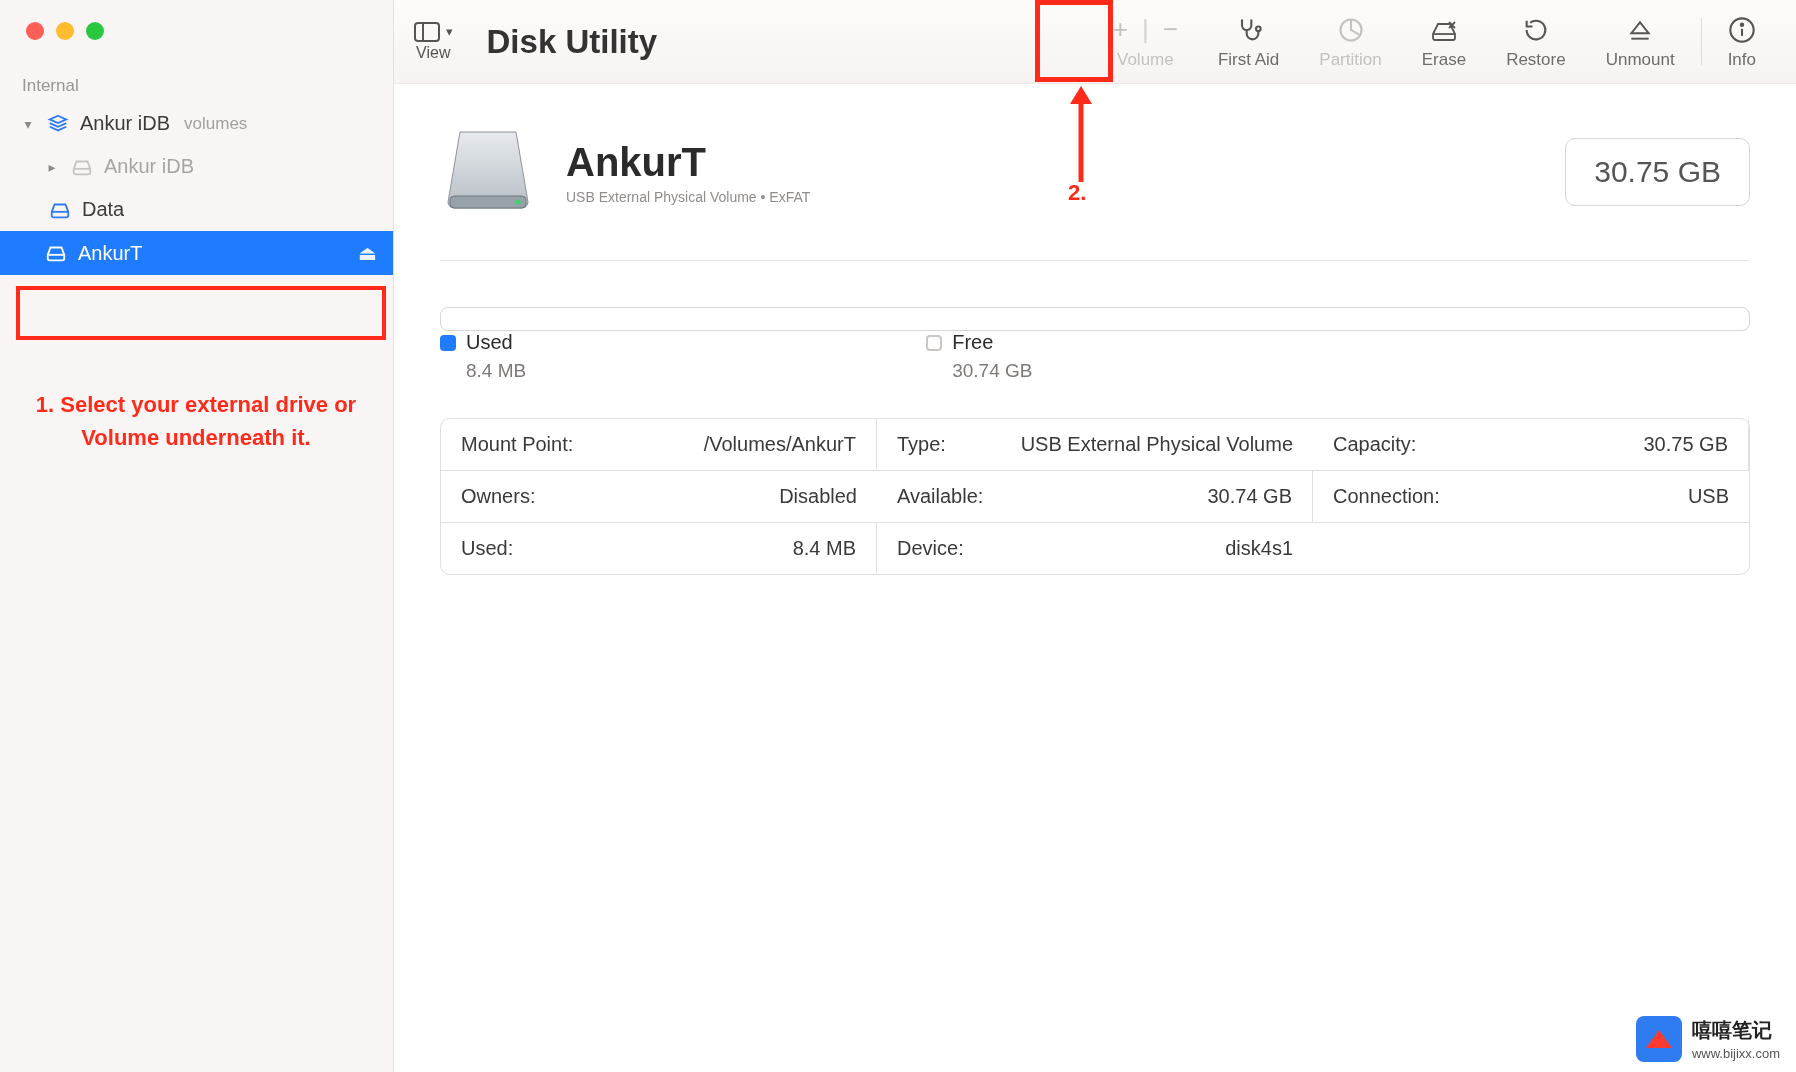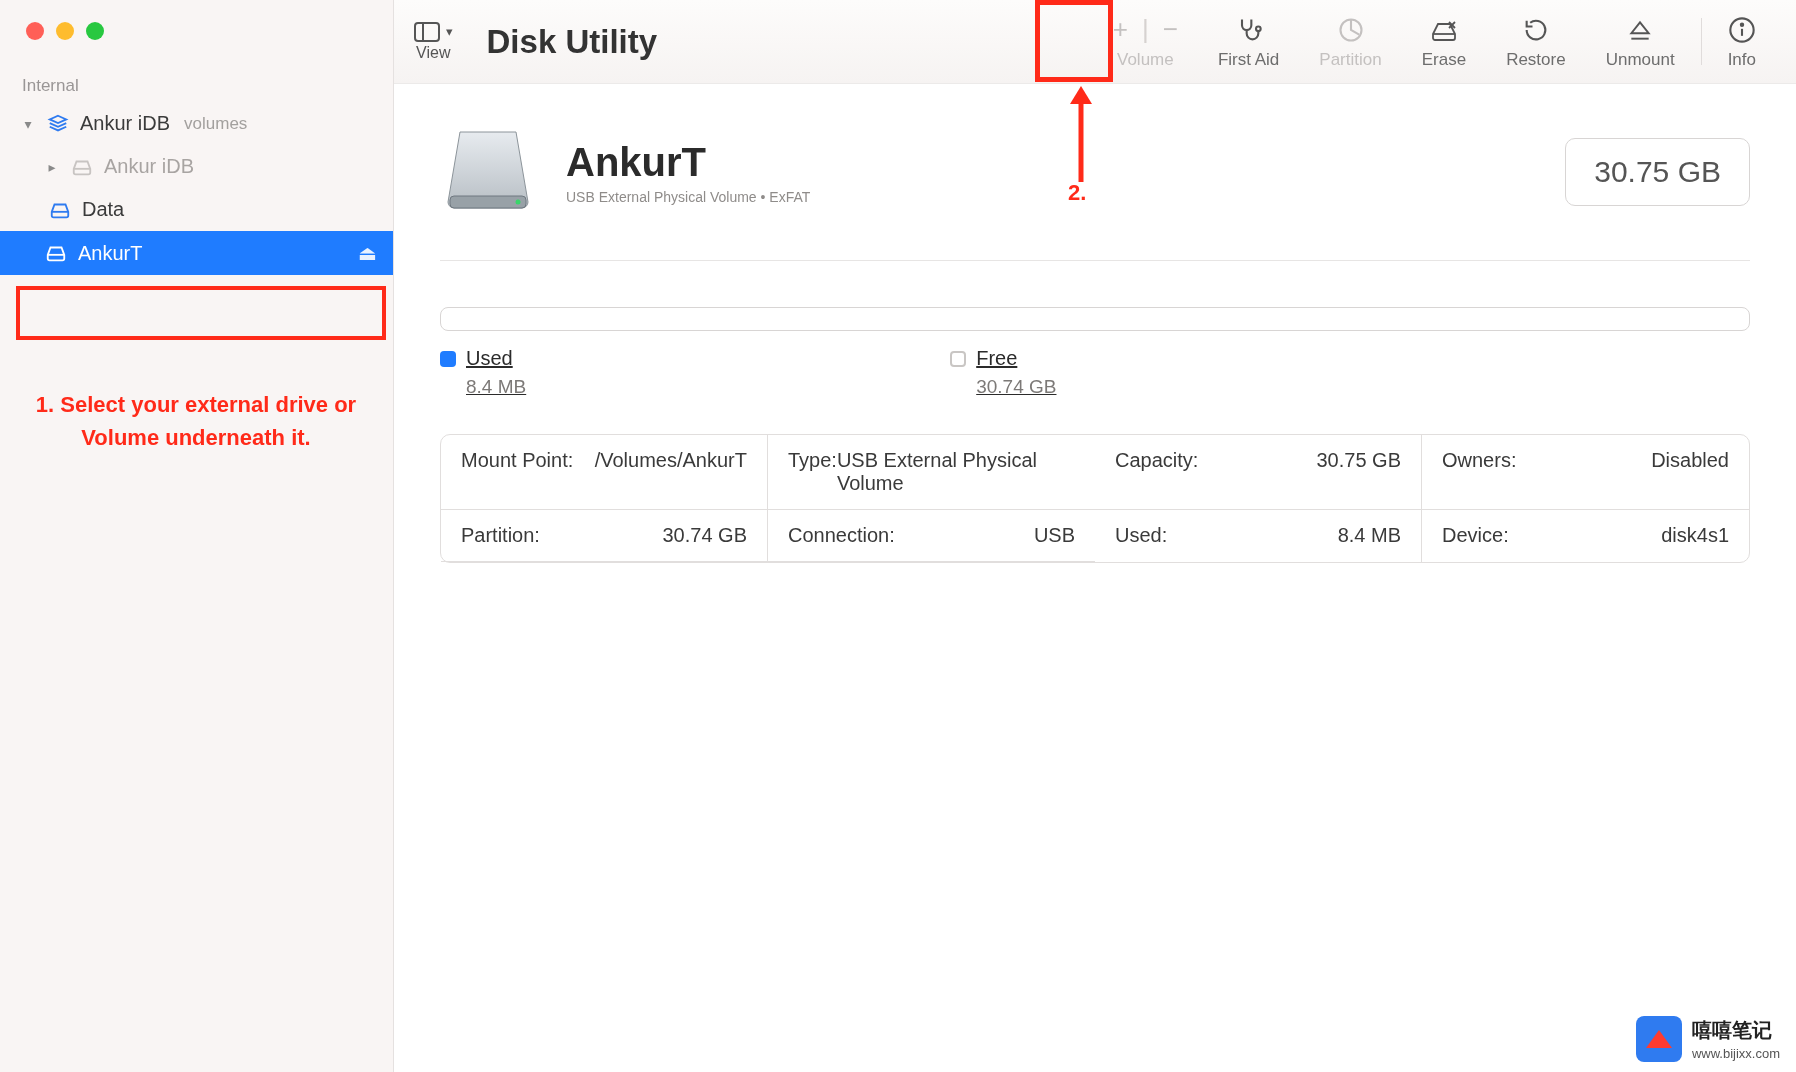--- a/index.html
+++ b/index.html
@@ -93,30 +93,30 @@
 .vol-title h1 { font-size:40px; font-weight:700; }
 .vol-title .sub2 { font-size:14px; color:#8f8c8a; margin-top:4px;}
 .size-pill {
   margin-left:auto; border:1px solid #d8d5d4; border-radius:10px;
   padding:16px 28px; font-size:30px; color:#555;
 }
 .usage-bar {
   margin-top:46px; width:100%; height:24px;
   border:1px solid #d8d5d4; border-radius:8px; background:#fff;
 }
-.legend { display:flex; gap:64px; margin-top:16px; font-size:20px;text-decoration:underline;}
+.legend { display:flex; gap:40px; font-size:20px;}
 .legend-item { display:flex; flex-direction:column; gap:6px;}
 .legend-item .row1 { display:flex; align-items:center; gap:10px; font-weight:500;}
 .swatch { width:16px; height:16px; border-radius:4px; }
 .swatch.used { background:#1f7cff; }
 .swatch.free { background:#fff; border:2px solid #c9c6c4; }
 .legend-item .val { margin-left:26px; color:#7c7977; font-size:19px;}
 .info-grid {
   margin-top:36px; border:1px solid #e1dedd; border-radius:10px;
-  display:grid; grid-template-columns:1fr 1fr 1fr 1fr;
+  display:grid; grid-template-columns:1fr 1fr 1fr;
 }
 .ig-cell {
   display:flex; justify-content:space-between; padding:14px 20px;
   font-size:20px; color:#3a3a3a;
 }
 .ig-cell:nth-child(odd){ border-right:1px solid #e1dedd; }
 .ig-cell:not(:nth-last-child(-n+2)){ border-bottom:1px solid #e1dedd; }
 .ig-cell .k{ color:#3a3a3a; }
 .ig-cell .v{ color:#3a3a3a; }
 
@@ -342,21 +342,21 @@
           </div>
         <div class="ig-cell">
             <span class="k">Capacity:</span>
             <span class="v">30.75 GB</span>
           </div>
         <div class="ig-cell">
             <span class="k">Owners:</span>
             <span class="v">Disabled</span>
           </div>
         <div class="ig-cell">
-            <span class="k">Partition:</span>
+            <span class="k">Available:</span>
             <span class="v">30.74 GB</span>
           </div>
         <div class="ig-cell">
             <span class="k">Connection:</span>
             <span class="v">USB</span>
           </div>
         <div class="ig-cell">
             <span class="k">Used:</span>
             <span class="v">8.4 MB</span>
           </div>

